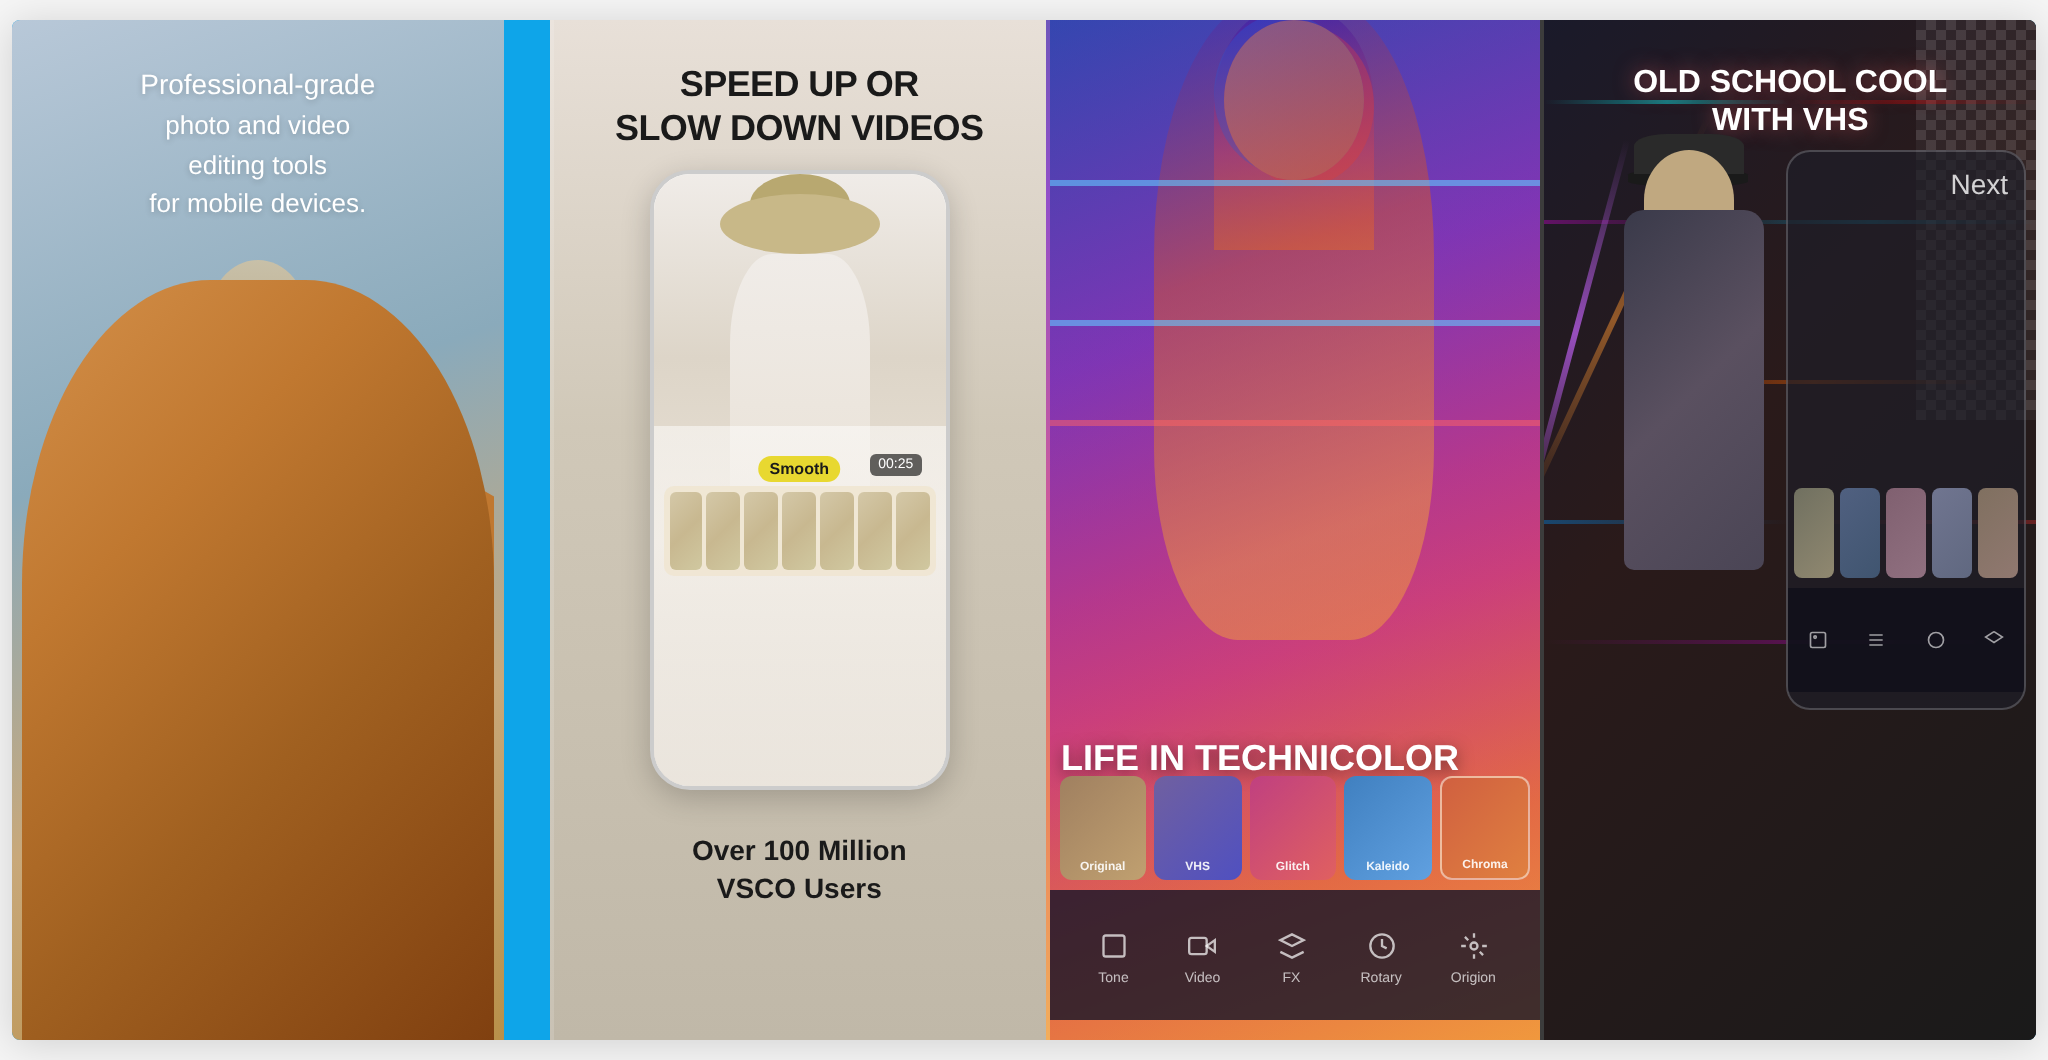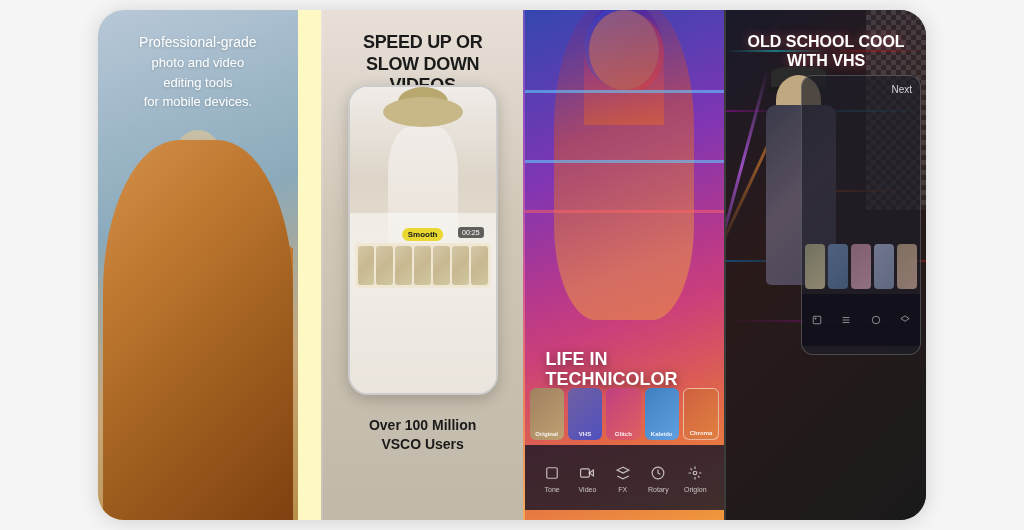--- a/index.html
+++ b/index.html
@@ -8,24 +8,24 @@
       height: 530px;
       overflow: hidden;
       background: #f5f5f5;
       font-family: -apple-system, BlinkMacSystemFont, 'Helvetica Neue', Arial, sans-serif;
       display: flex;
       align-items: center;
       justify-content: center;
     }
 
     .app-store-banner {
-      width: 828px;
+      width: 1012px;
       height: 510px;
-      background: #fef9c3;
-      border-radius: 26px;
+      background: #0ea5e9;
+      border-radius: 4px;
       overflow: hidden;
       display: flex;
       box-shadow: 0 2px 20px rgba(0,0,0,0.15);
     }
 
     
     .panel {
       flex: 1;
       position: relative;
       overflow: hidden;
@@ -338,21 +338,21 @@
 
     .glitch-1 { top: 80px; }
     .glitch-2 { top: 150px; }
     .glitch-3 { top: 200px; background: rgba(255,100,100,0.5); }
 
     .panel-3-bottom-text {
       position: absolute;
       bottom: 130px;
       left: 0;
       right: 0;
-      padding: 0 21px;
+      padding: 0 6px;
     }
 
     .panel-3-bottom-text .main-text {
       font-size: 18px;
       font-weight: 900;
       color: #fff;
       line-height: 1.1;
       text-shadow: 0 2px 8px rgba(0,0,0,0.5);
     }
 
@@ -536,21 +536,21 @@
       border-radius: 12px;
       border: 1px solid rgba(255,255,255,0.2);
       overflow: hidden;
     }
 
     .screen-next-btn {
       position: absolute;
       top: 8px;
       right: 8px;
       color: rgba(255,255,255,0.8);
-      font-size: 10px;
+      font-size: 14px;
     }
 
     .screen-filter-thumbs {
       position: absolute;
       bottom: 65px;
       left: 3px;
       right: 3px;
       display: flex;
       gap: 3px;
       height: 45px;

